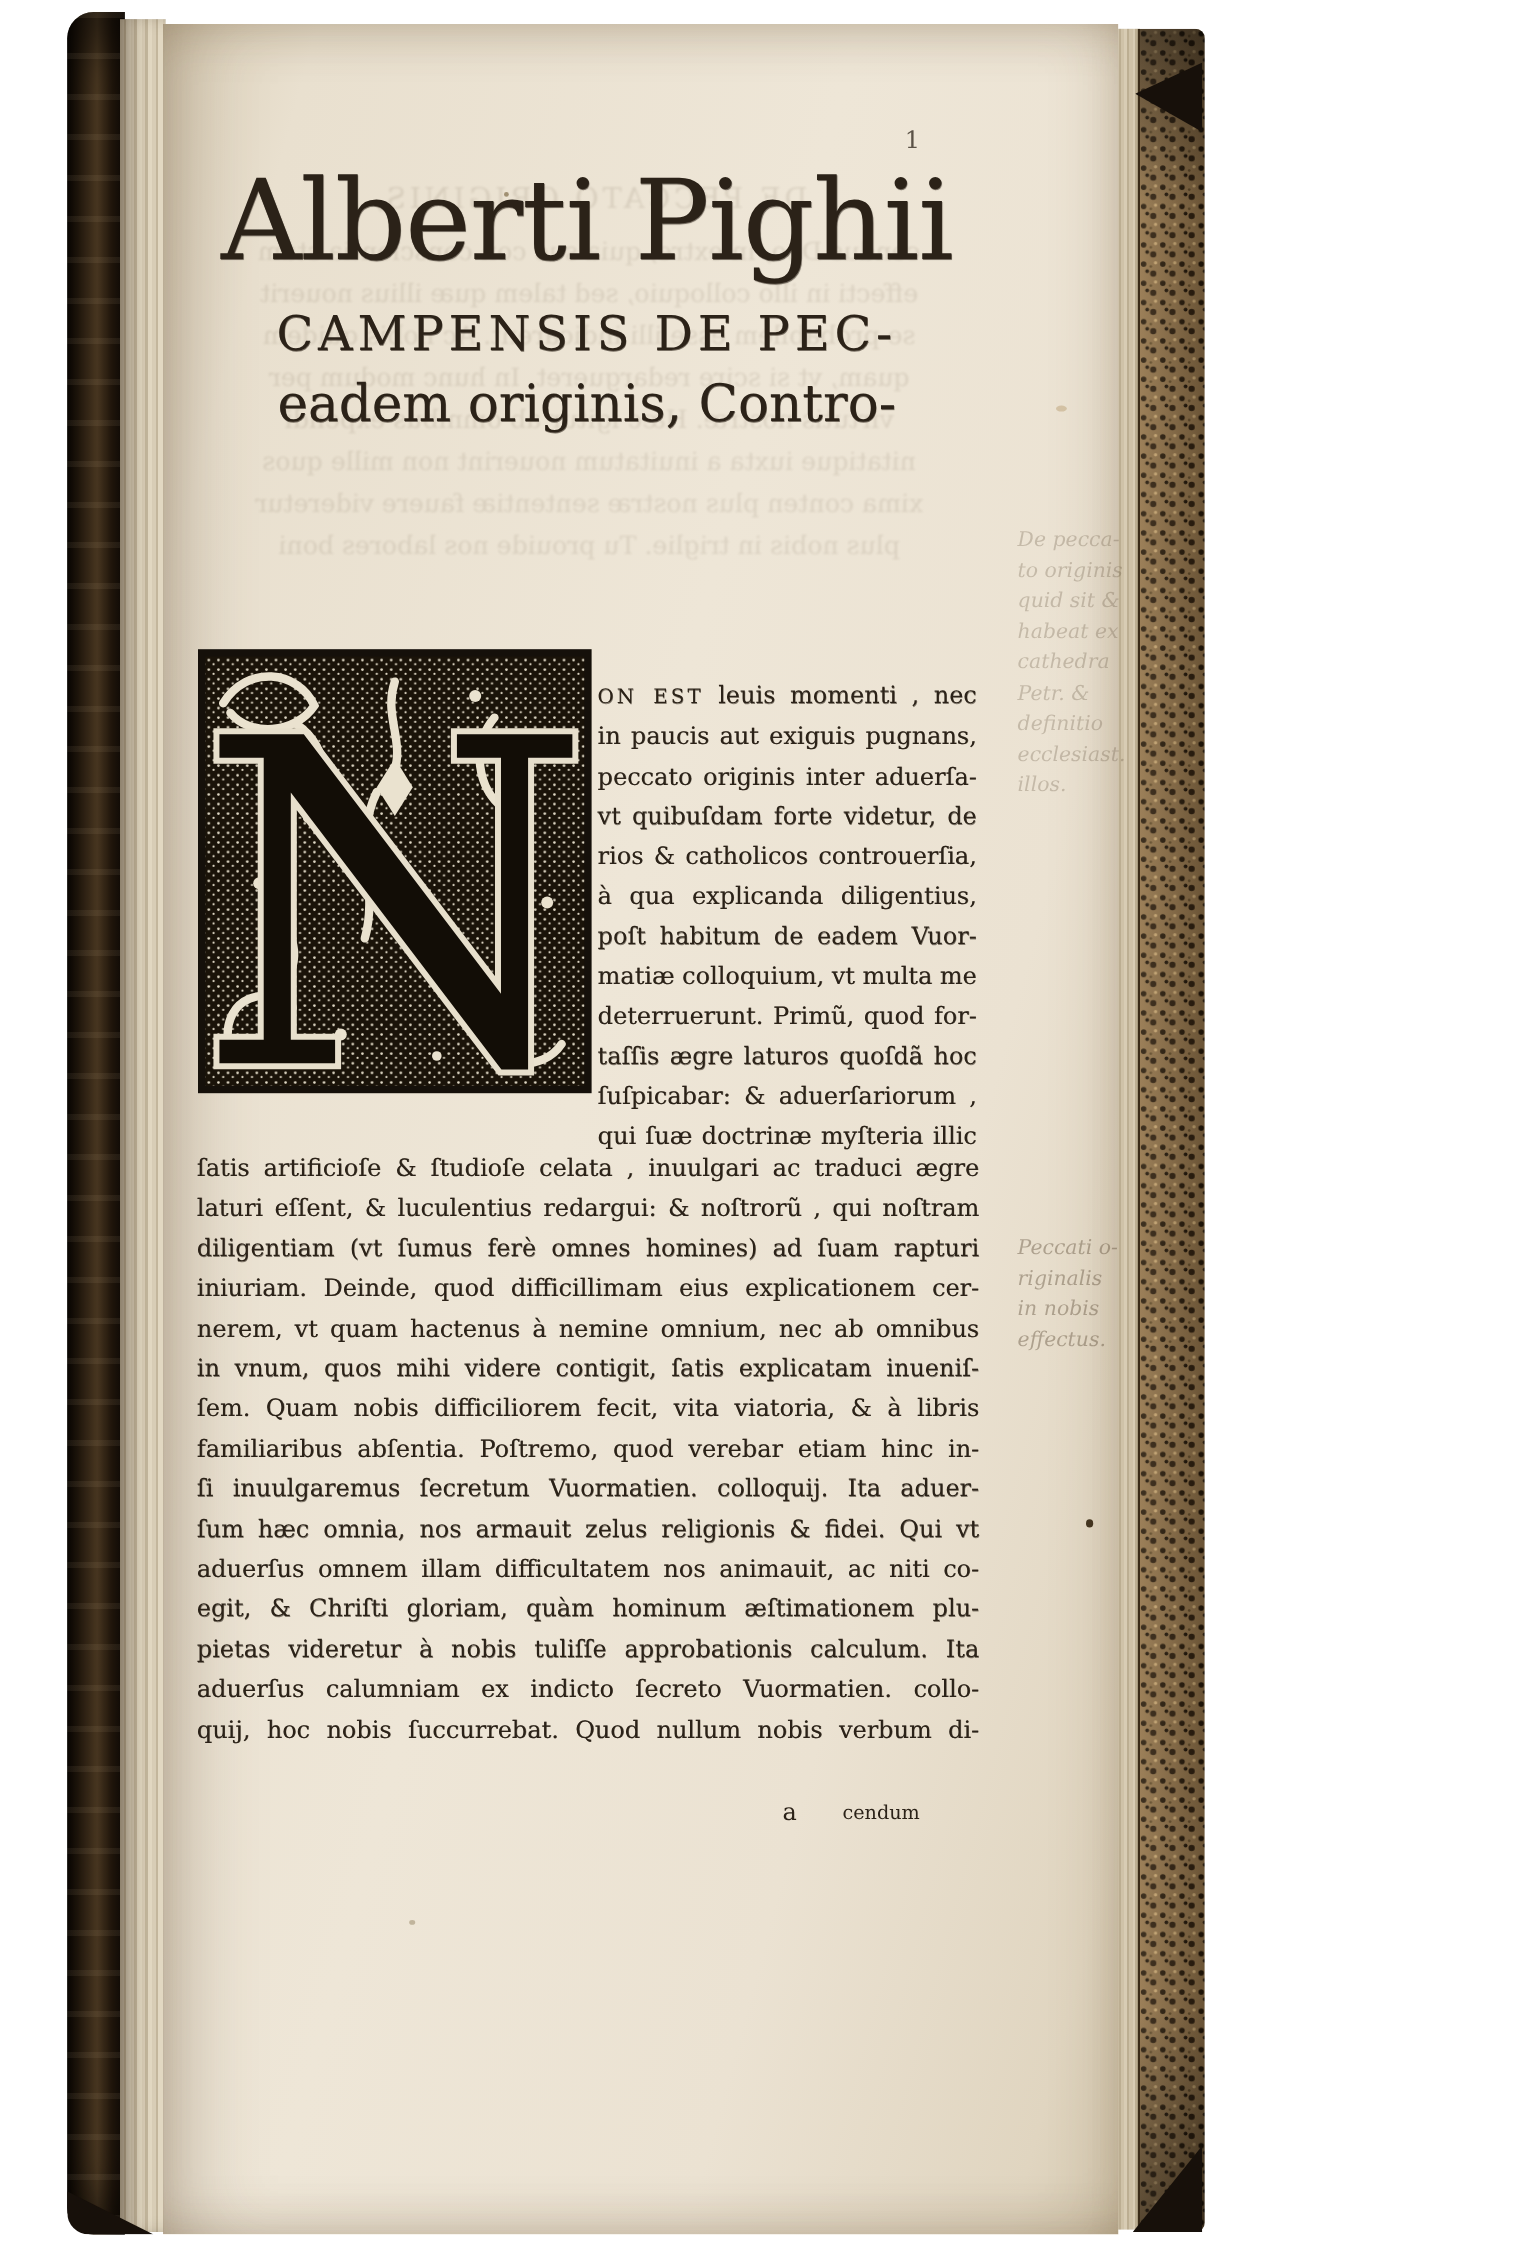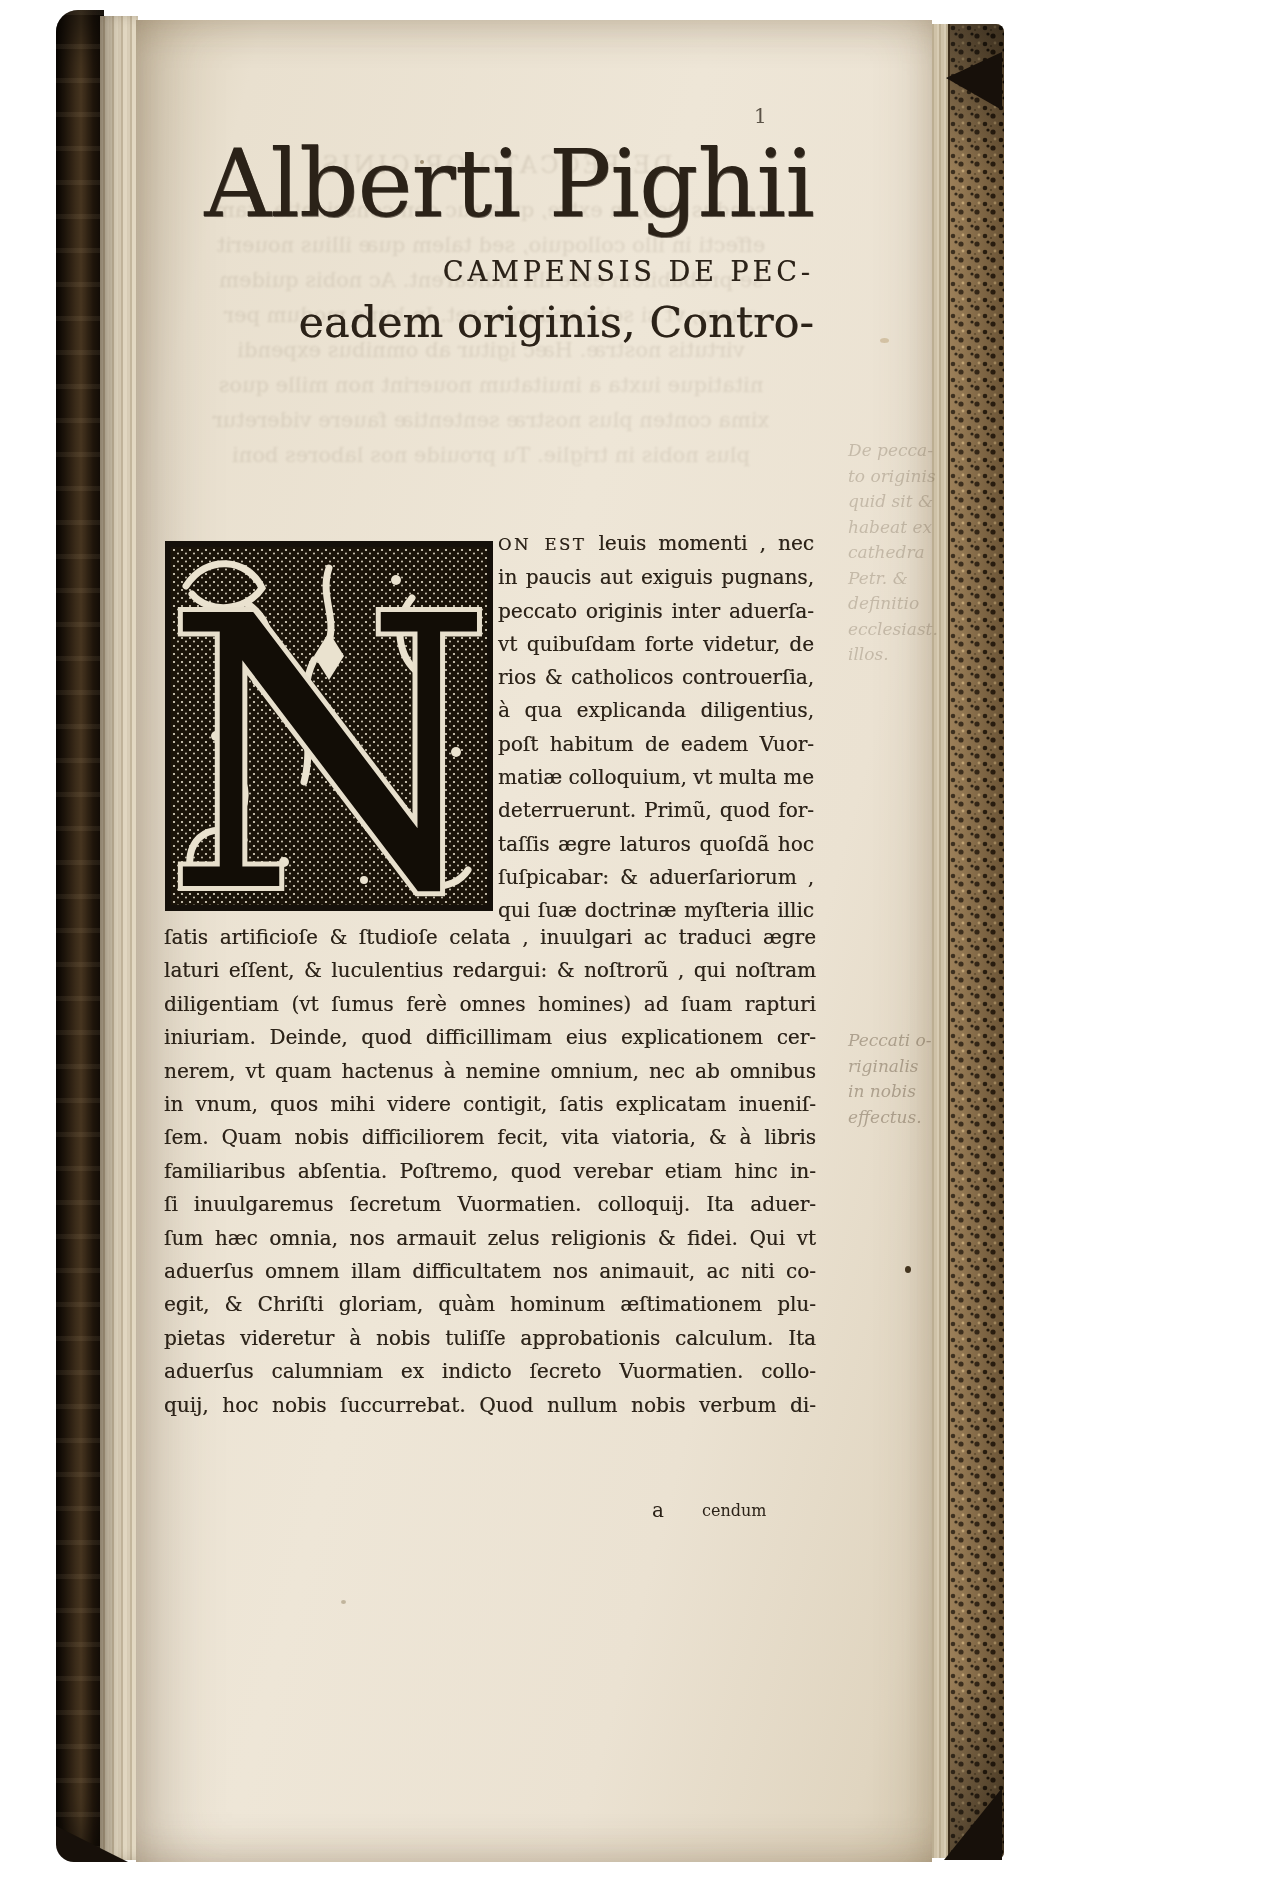--- a/index.html
+++ b/index.html
@@ -39,31 +39,31 @@
   .ghost{position:absolute;left:72px;top:128px;width:566px;transform:scaleX(-1);
          opacity:.13;filter:blur(1.1px);color:#5d4c36;font-size:21px;line-height:35px;
          text-align:center;}
   .ghost .gh{font-size:24px;letter-spacing:3px;margin-bottom:10px;}
   .mnotes{position:absolute;width:110px;font-style:italic;color:#584732;font-size:17px;
           line-height:25.5px;}
   .mnotes.up{left:712px;top:418px;opacity:.26;filter:blur(.5px);}
   .mnotes.low{left:712px;top:1008px;opacity:.4;filter:blur(.3px);}
   .pagenum{position:absolute;left:618px;top:84px;font-size:20px;opacity:.75;}
   
-  .titleblock{position:absolute;left:28px;top:116px;width:650px;text-align:right;}
+  .titleblock{position:absolute;left:28px;top:116px;width:650px;text-align:center;}
   .t1{font-size:93px;line-height:1.05;letter-spacing:-1px;text-shadow:.5px .5px .6px rgba(43,34,24,.65);}
-  .t2{margin-top:22px;font-size:27px;letter-spacing:4px;text-shadow:.4px .4px .5px rgba(43,34,24,.6);}
+  .t2{margin-top:22px;font-size:40px;letter-spacing:4px;text-shadow:.4px .4px .5px rgba(43,34,24,.6);}
   .t3{margin-top:10px;font-size:43px;text-shadow:.4px .4px .5px rgba(43,34,24,.6);}
   .t4{position:relative;height:56px;margin-top:4px;font-size:46px;}
   .t4 .w1{position:absolute;left:226px;top:0;}
   .t4 .w2{position:absolute;left:493px;top:-4px;font-size:44px;}
   
   .cap{position:absolute;left:28px;top:520px;width:330px;height:372px;}
   
-  .tcol{position:absolute;text-shadow:.35px .35px .4px rgba(43,34,24,.55);}
+  .tcol{position:absolute;text-shadow:.35px .35px .4px rgba(43,34,24,.55);margin-top:36px;}
   .tl{text-align:justify;text-align-last:justify;}
   .col-indent{left:362px;top:507px;width:316px;font-size:20px;line-height:33.3px;word-spacing:-.5px;}
   .col-full{left:28px;top:901px;width:652px;font-size:20px;line-height:33.4px;word-spacing:-.8px;}
   .caps{font-size:16.5px;letter-spacing:2.5px;}
   .sig{position:absolute;left:516px;top:1478px;font-size:20px;}
   .cw{position:absolute;left:566px;top:1481px;font-size:16px;}
   
   .speck{position:absolute;border-radius:50%;}
   .sp1{left:769px;top:1246px;width:6px;height:7px;background:#43341f;}
   .sp2{left:284px;top:140px;width:4px;height:4px;background:rgba(110,88,50,.6);}

